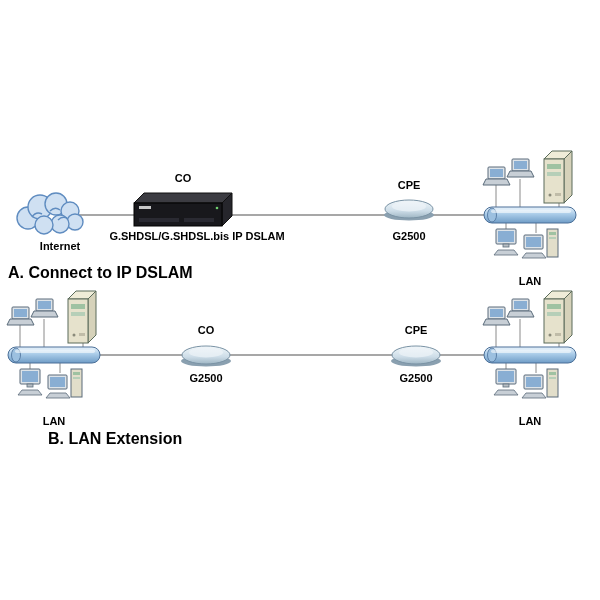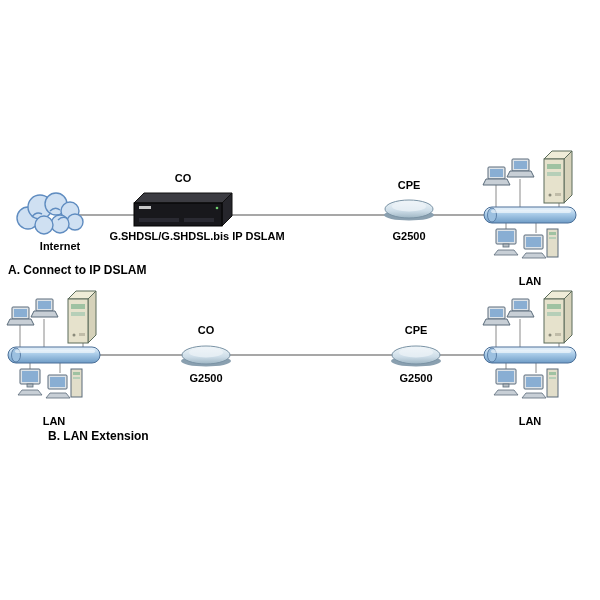--- a/index.html
+++ b/index.html
@@ -13,21 +13,21 @@
   .diagram-svg{position:absolute;left:0;top:0;}
   .lbl{
     position:absolute;
     font-size:11px;
     font-weight:bold;
     color:#000000;
     white-space:nowrap;
     line-height:1.1;
   }
   .ctr{transform:translateX(-50%);}
-  .heading{font-size:12px;}
+  .heading{font-size:16px;}
 </style>
 </head>
 <body>
 
 <div class="canvas">
 
   <svg class="diagram-svg" width="600" height="600" viewBox="0 0 600 600">
     <defs>
       <linearGradient id="barGrad" x1="0" y1="0" x2="0" y2="1">
         <stop offset="0" stop-color="#eaf4fc"></stop>

